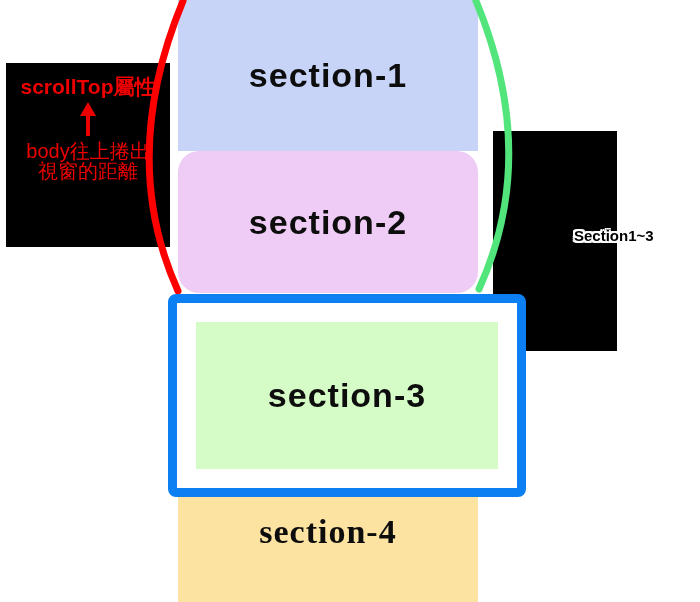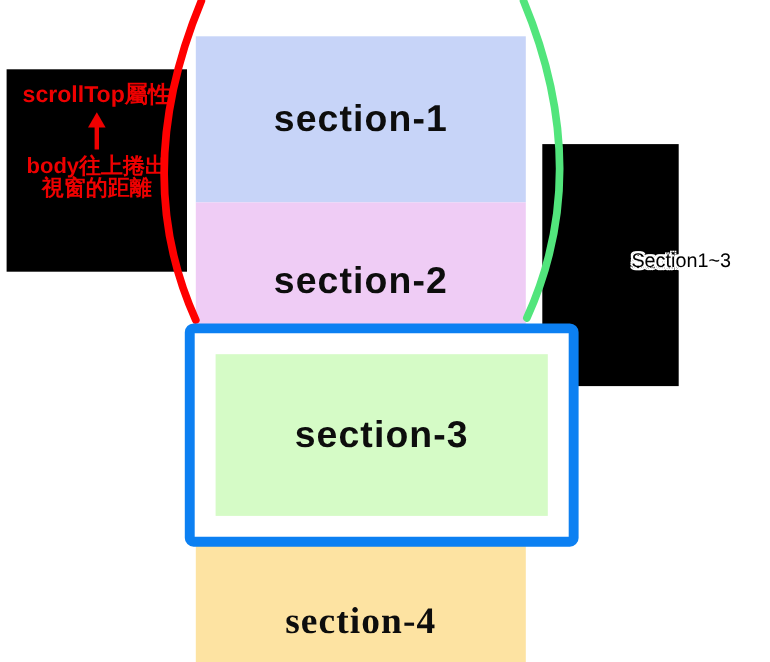--- a/index.html
+++ b/index.html
@@ -12,30 +12,29 @@
     font-family: "Liberation Sans", "DejaVu Sans", sans-serif;
   }
   .section {
     position: absolute;
     left: 178px;
     width: 300px;
     display: flex;
     align-items: center;
     justify-content: center;
     z-index: 1;
-    margin-top: 33px;
   }
   .section-label {
     font-size: 34px;
     font-weight: bold;
     color: #0d0d0d;
     letter-spacing: 1px;
   }
   #section-1 { top: 0;     height: 151px; }
-  #section-2 { top: 151px; height: 142px; }
+  #section-2 { top: 151px; height: 142px; border-radius: 21px; }
   #section-4 { top: 462px; height: 140px; font-family: Liberation Serif, serif; }
 
   .window-frame {
     position: absolute;
     left: 168px;
     top: 294px;
     width: 302px;
     height: 147px;
     border: 9px solid #0c80f2;
     border-radius: 8px;
@@ -60,42 +59,42 @@
     left: 6px; top: 63px; width: 164px; height: 184px;
     display: flex;
     flex-direction: column;
     align-items: center;
     padding-top: 13px;
     box-sizing: border-box;
     color: #ee0000;
     text-align: center;
   }
   #scrolltop-callout .title { font-size: 21px; font-weight: bold; line-height: 22px; }
-  #scrolltop-callout .desc  { font-size: 20px; font-weight: bold; line-height: 20px; }
+  #scrolltop-callout .desc  { font-size: 20px; font-weight: normal; line-height: 20px; }
   #scrolltop-callout .arrow-wrap { height: 38px; margin: 2px 0 3px 0; }
 
   #window-callout {
     left: 21px; top: 361px; width: 147px; height: 31px;
     display: flex;
     align-items: center;
     justify-content: center;
     color: #0d7ef5;
     font-size: 21px;
     font-weight: bold;
     z-index: 5;
   }
 
   #range-callout { left: 493px; top: 131px; width: 124px; height: 220px; }
 
   #range-label {
     position: absolute;
     left: 574px; top: 227px;
     z-index: 3;
-    font-size: 18px;
-    font-weight: normal;
+    font-size: 15px;
+    font-weight: bold;
     color: #000;
     white-space: nowrap;
     text-shadow:
       -2px -2px 0 #fff,  2px -2px 0 #fff,
       -2px  2px 0 #fff,  2px  2px 0 #fff,
        0   -2px 0 #fff,  0    2px 0 #fff,
       -2px  0   0 #fff,  2px  0   0 #fff;
   }
 
   #overlay {

